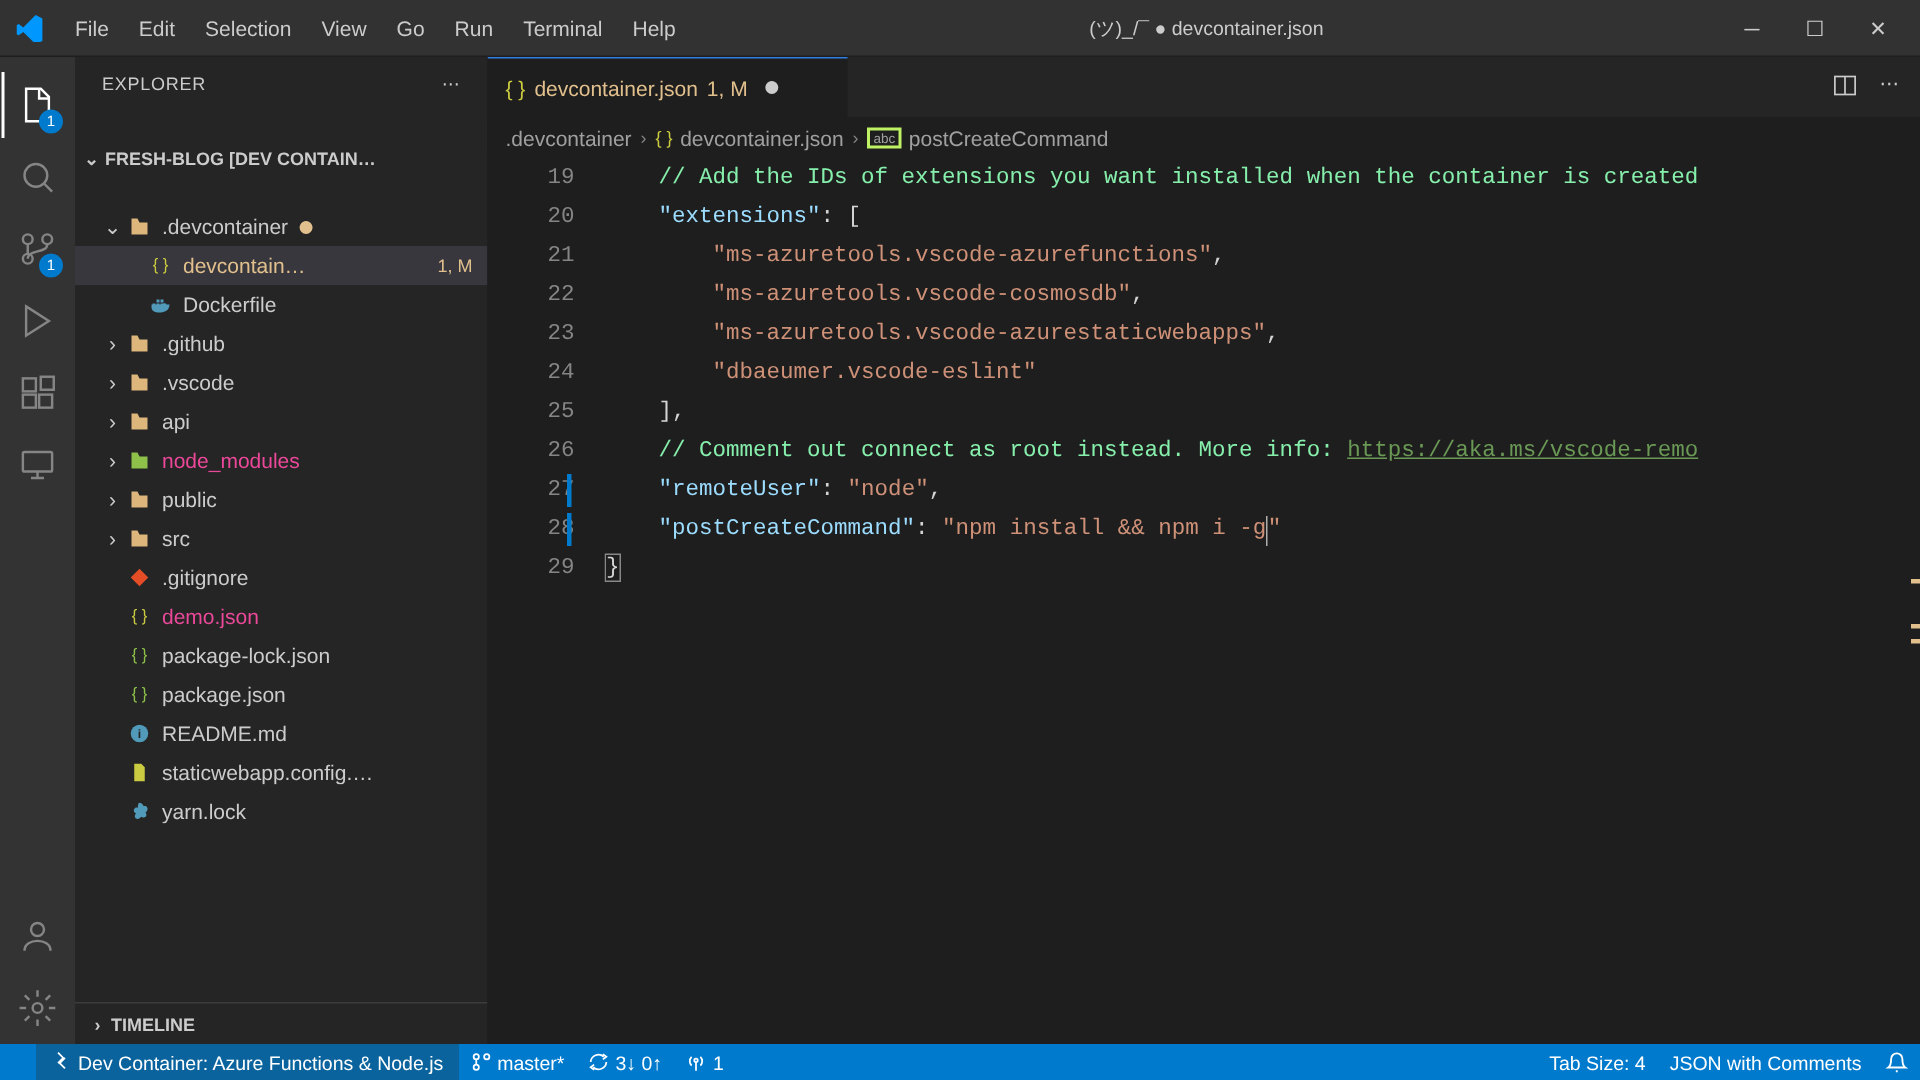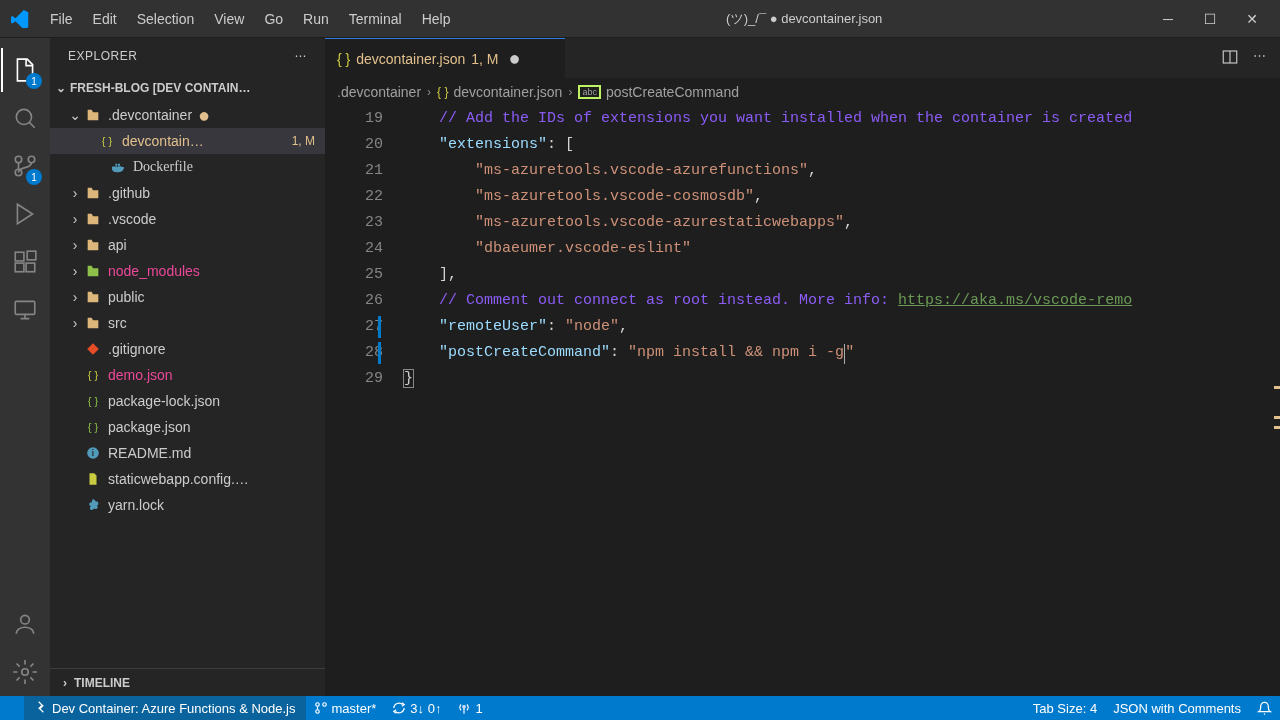--- a/index.html
+++ b/index.html
@@ -53,20 +53,21 @@
   font-size:10px; min-width:16px; height:16px; 
   display:flex;align-items:center;justify-content:center;
   padding: 0 3px;
 }
 .sidebar {
   width: 275px;
   background: #252526;
   display: flex;
   flex-direction: column;
   flex-shrink: 0;
+  gap: 18px;
 }
 .sidebar-header {
   height: 36px; display:flex;align-items:center; padding: 0 18px;
   font-size: 12px; letter-spacing: 0.5px; color:#ccc;
   justify-content: space-between;
 }
 .folder-header {
   height: 28px; display:flex;align-items:center; padding: 0 4px;
   font-size: 12px; font-weight: bold; color:#ccc; cursor:pointer;
 }
@@ -114,21 +115,21 @@
 }
 .gutter {
   width: 78px; text-align:right; color:#858585; padding-right:20px;
   user-select:none; position:relative;
 }
 .gutter .line { position:relative; }
 .mod-bar { position:absolute; right:2px; top:2px; bottom:2px; width:3px; background:#007acc; }
 .code { flex:1; white-space:pre; overflow:hidden; }
 .c-string { color:#ce9178; }
 .c-punct { color:#d4d4d4; }
-.c-comment { color:#8b5cf6; }
+.c-comment { color:#86efac; }
 .c-key { color:#9cdcfe; }
 .c-bracket { color:#d4d4d4; }
 .c-link { color:#6a9955; text-decoration:underline; }
 .cursor { border-left:1.5px solid #aeafad; display:inline-block; height:20px; vertical-align:text-top; }
 .bracket-hl { border:1px solid #888; padding:0px 0px; }
 .minimap { width:15px; background:#1e1e1e; position:relative; }
 .mm-mark { position:absolute; right:0; width:6px; height:3px; }
 .statusbar {
   height:24px; background:#007acc; color:#fff;
   display:flex; align-items:center; font-size:13px;
@@ -247,21 +248,21 @@
           </span>
           <span class="tree-label ">.devcontainer</span>
           <span class="decoration git-modified-dot">●</span>
         </div>
         <div class="tree-item active" style="padding-left: 32px;">
           <span class="chev">&nbsp;</span>
           <span class="tree-icon file-yellow" style="font-size: 11px;">{ }</span>
           <span class="tree-label modified">devcontain…</span>
           <span class="decoration modified">1, M</span>
         </div>
-        <div class="tree-item" style="padding-left: 43px; font-family: Liberation Serif, serif;">
+        <div class="tree-item" style="padding-left: 32px;">
           <span class="chev">&nbsp;</span>
           <span class="tree-icon file-blue">
             <svg width="16" height="16" viewBox="0 0 24 24" fill="currentColor">
               <path d="M4 14h3v-3H4zm4 0h3v-3H8zm4 0h3v-3h-3zm-4-4h3V7H8zm4 0h3V7h-3zM3 15c0 3 3 5 8 5s10-2 10-8h-3c-1-2-4-1-4 0H3z"></path>
             </svg>
           </span>
           <span class="tree-label ">Dockerfile</span>
         </div>
         <div class="tree-item" style="padding-left: 18px;">
           <span class="chev">›</span>

